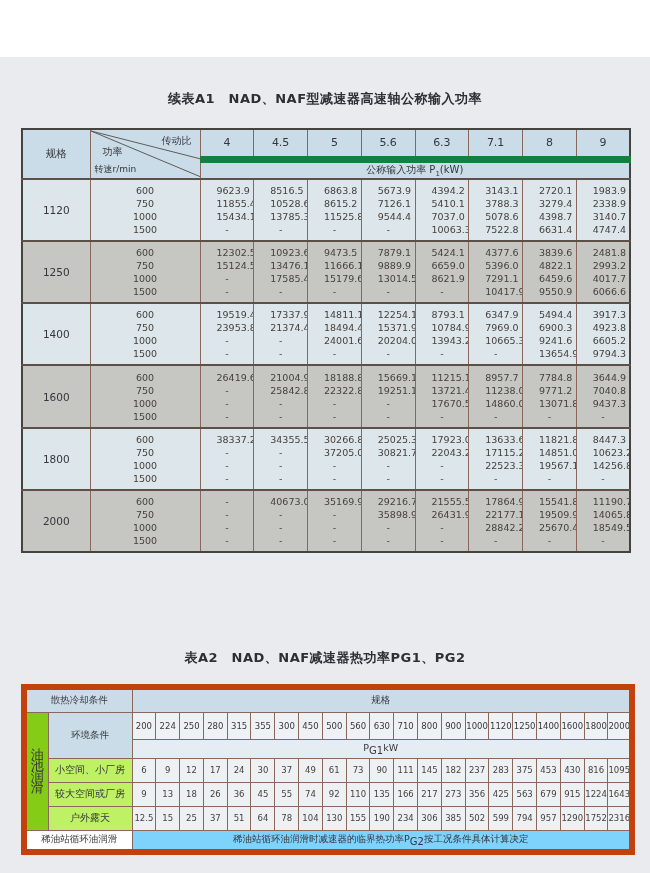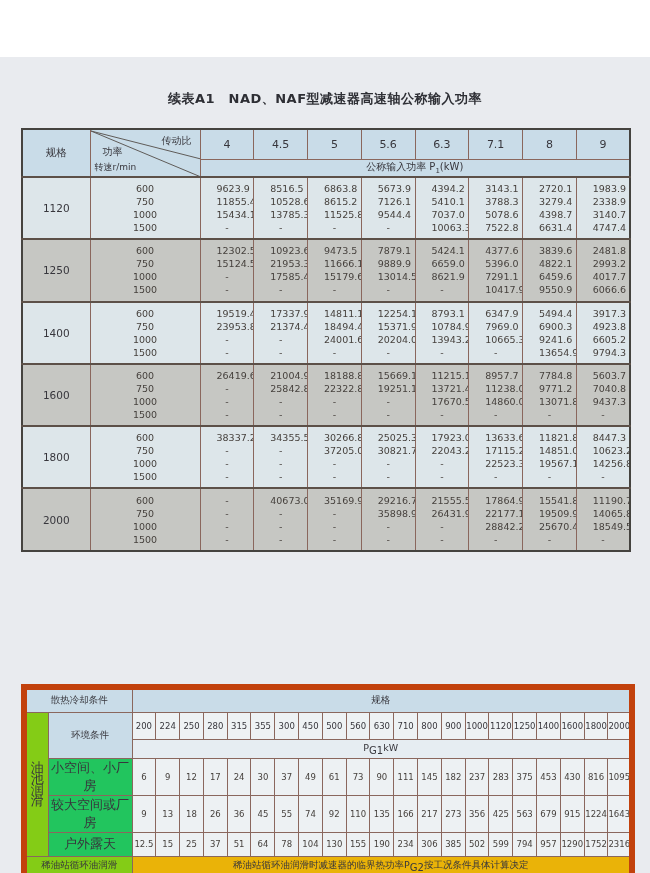--- a/index.html
+++ b/index.html
@@ -14,21 +14,21 @@
   #t2{position:absolute;left:21px;top:684px;width:608px;border:6px solid #c2410c}
   th,td{border:1px solid #8a675d;font-weight:normal;color:#37363c;text-align:center;vertical-align:middle;overflow:hidden;padding:0}
   .hdr{background:#c9dce8}
   #t1 col.c-spec{width:68px}
   #t1 col.c-corner{width:110px}
   #t1 col.rc{width:53.75px}
   #t1 thead tr.hrow{height:30px}
   #t1 thead tr.subrow{height:18px}
   #t1 th.ratio{font-size:11px}
   #t1 th.spec-h{font-size:10.5px}
-  #t1 th.sub{font-size:10px;border-top:1px solid #15803d}
+  #t1 th.sub{font-size:10px;border-top:7px solid #15803d}
   #t1 th.sub sub{font-size:7px}
   #t1 tbody tr{height:62.3px;border-top:2px solid #5c5048}
   #t1 tbody tr.l td{background:#dde6ea}
   #t1 tbody tr.g td{background:#c6c7c3}
   #t1 td.spec{font-size:10.5px}
   #t1 .ln{height:13px;line-height:13px;font-size:9.5px;color:#46413d}
   #t1 td.speeds,#t1 td.vals{padding:3px 16px}
   th.corner{position:relative;padding:0}
   .corner svg{position:absolute;left:0;top:0}
   .corner span{position:absolute;font-size:10px;color:#37363c}
@@ -39,26 +39,26 @@
   #t2 col.c-lbl{width:84px}
   #t2 col.szc{width:23.8px}
   #t2 tr.r1{height:25px}
   #t2 tr.rsz{height:27px}
   #t2 tr.rpg{height:19px}
   #t2 tr.renv{height:24px}
   #t2 tr.rbot{height:22px}
   #t2 th{font-size:9.5px}
   #t2 th.sz{font-size:8.5px;background:#eef2f4}
   #t2 th.oil{background:#84cc16;font-size:13px;line-height:11px}
-  #t2 th.envlbl{background:#22c55e;font-size:13px}
+  #t2 th.envlbl{background:#bef264;font-size:10px}
   #t2 td.val2{font-size:8.5px;background:#edf1f3;color:#46413d}
   #t2 td.pg1{font-size:9.5px;background:#e6edf2}
   #t2 td.pg1 sub,#t2 td.bottxt sub{font-size:10px}
-  #t2 th.bhdr{background:#84cc16;font-size:9.5px}
-  #t2 td.bottxt{background:#eab308;font-size:9.5px;color:#37363c}
+  #t2 th.bhdr{background:#ffffff;font-size:9.5px}
+  #t2 td.bottxt{background:#7dd3fc;font-size:9.5px;color:#37363c}
 </style>
 </head>
 <body>
 
 <div class="sheet">
   <div class="scan"></div>
 
   <div class="title" id="t1-title">续表A1　NAD、NAF型减速器高速轴公称输入功率</div>
 
   <table id="t1">
@@ -159,21 +159,21 @@
             <div class="ln">1500</div>
           </td>
           <td class="vals">
             <div class="ln">12302.5</div>
             <div class="ln">15124.5</div>
             <div class="ln">-</div>
             <div class="ln">-</div>
           </td>
           <td class="vals">
             <div class="ln">10923.6</div>
-            <div class="ln">21953.3</div>
+            <div class="ln">13476.1</div>
             <div class="ln">17585.4</div>
             <div class="ln">-</div>
           </td>
           <td class="vals">
             <div class="ln">9473.5</div>
             <div class="ln">11666.1</div>
             <div class="ln">15179.6</div>
             <div class="ln">-</div>
           </td>
           <td class="vals">
@@ -308,21 +308,21 @@
             <div class="ln">14860.0</div>
             <div class="ln">-</div>
           </td>
           <td class="vals">
             <div class="ln">7784.8</div>
             <div class="ln">9771.2</div>
             <div class="ln">13071.8</div>
             <div class="ln">-</div>
           </td>
           <td class="vals">
-            <div class="ln">5603.7</div>
+            <div class="ln">3644.9</div>
             <div class="ln">7040.8</div>
             <div class="ln">9437.3</div>
             <div class="ln">-</div>
           </td>
         </tr>
         <tr class="blk l">
           <td class="spec">1800</td>
           <td class="speeds">
             <div class="ln">600</div>
             <div class="ln">750</div>
@@ -431,20 +431,21 @@
           <td class="vals">
             <div class="ln">11190.7</div>
             <div class="ln">14065.8</div>
             <div class="ln">18549.5</div>
             <div class="ln">-</div>
           </td>
         </tr>
       </tbody>
   </table>
 
+  <div class="title" id="t2-title">表A2　NAD、NAF减速器热功率PG1、PG2</div>
 
   <table id="t2">
     <colgroup>
       <col class="c-oil">
         <col class="c-lbl">
         <col span="21" class="szc">
     </colgroup>
     <tbody id="t2-body">
       <tr class="r1">
         <th colspan="2" class="hdr">散热冷却条件</th>

